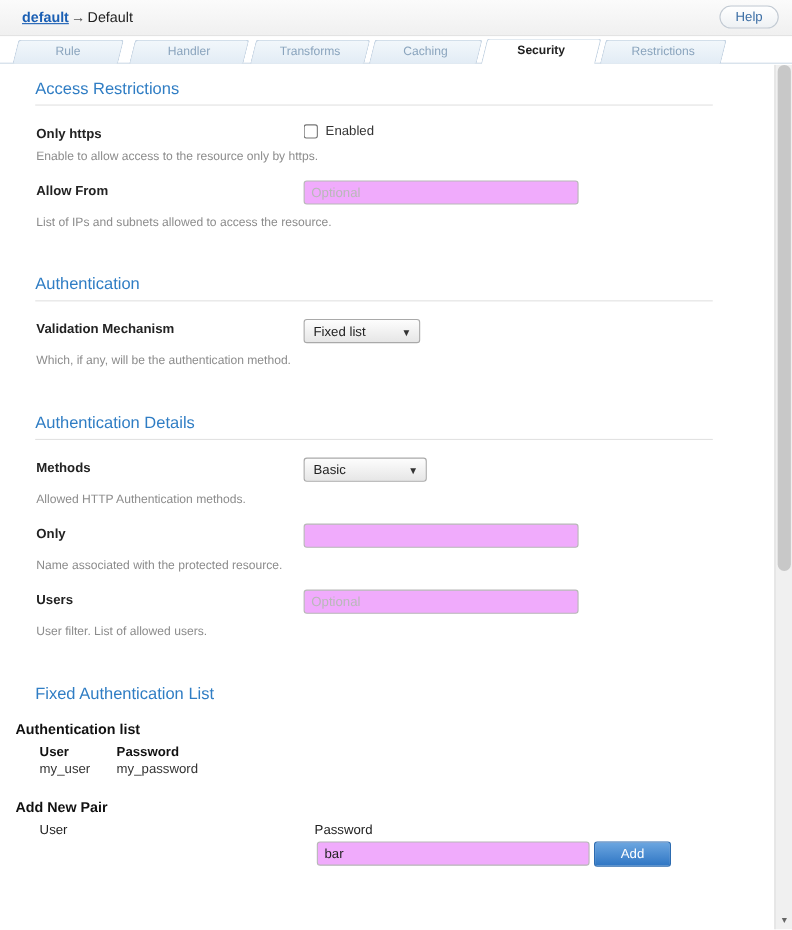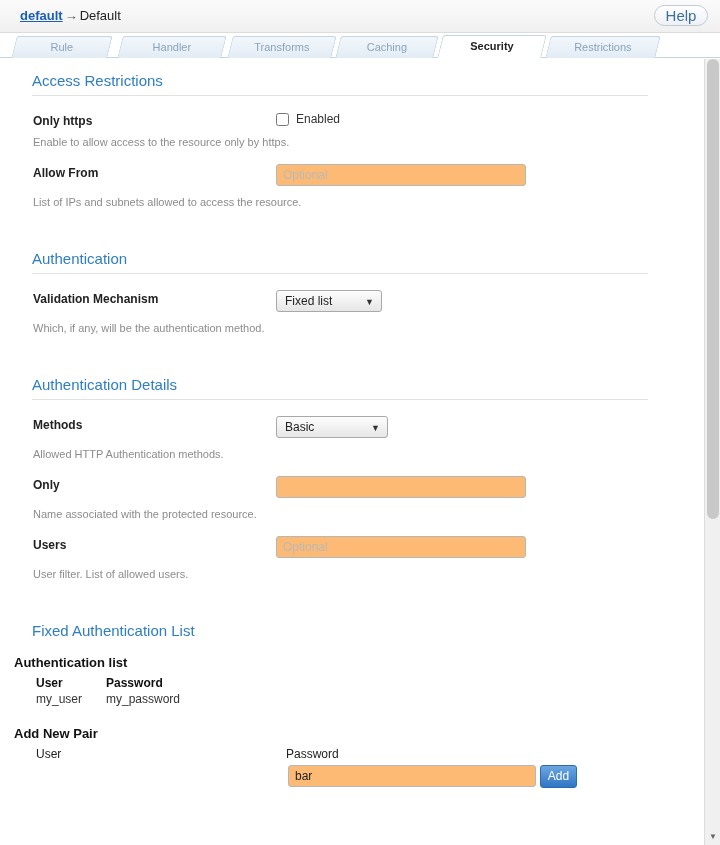--- a/index.html
+++ b/index.html
@@ -44,21 +44,21 @@
   }
   .breadcrumb .crumb-current {
     color: #222;
   }
   .help-btn {
     position: absolute;
     right: 12px; top: 5px;
     width: 54px; height: 21px;
     line-height: 19px;
     text-align: center;
-    font-size: 15px;
+    font-size: 12px;
     color: #3b6ea5;
     background: linear-gradient(to bottom, #ffffff 0%, #eef1f4 100%);
     border: 1px solid #c2cad3;
     border-radius: 11px;
     cursor: pointer;
   }
 
   
   .tabstrip {
     position: relative;
@@ -152,21 +152,21 @@
 
   input.text {
     width: 250px;
     height: 22px;
     border: 1px solid #b7b7b7;
     border-radius: 3px;
     padding: 2px 6px;
     font-size: 12px;
     font-family: "Liberation Sans", sans-serif;
     color: #222;
-    background: #fdba74;
+    background: #f0abfc;
     outline: none;
   }
   input.text::placeholder { color: #b9b9b9; }
 
   .checkrow {
     display: flex;
     align-items: flex-end;
     gap: 7px;
   }
   input.cb {
@@ -244,21 +244,21 @@
     width: 248px; height: 22px;
   }
   .pair-inputs input.pass {
     position: absolute; left: 288px; top: 0;
     width: 248px; height: 22px;
   }
   .pair-inputs input.user { text-decoration: underline wavy #d04a3a; }
   .add-btn {
     position: absolute;
     left: 540px; top: 0;
-    width: 37px; height: 23px;
+    width: 70px; height: 23px;
     border: 1px solid #2c6bb0;
     border-radius: 3px;
     background: linear-gradient(to bottom, #6ca6e0 0%, #2f76c4 100%);
     color: #fff;
     font-size: 12px;
     line-height: 21px;
     text-align: center;
     cursor: pointer;
   }
 

